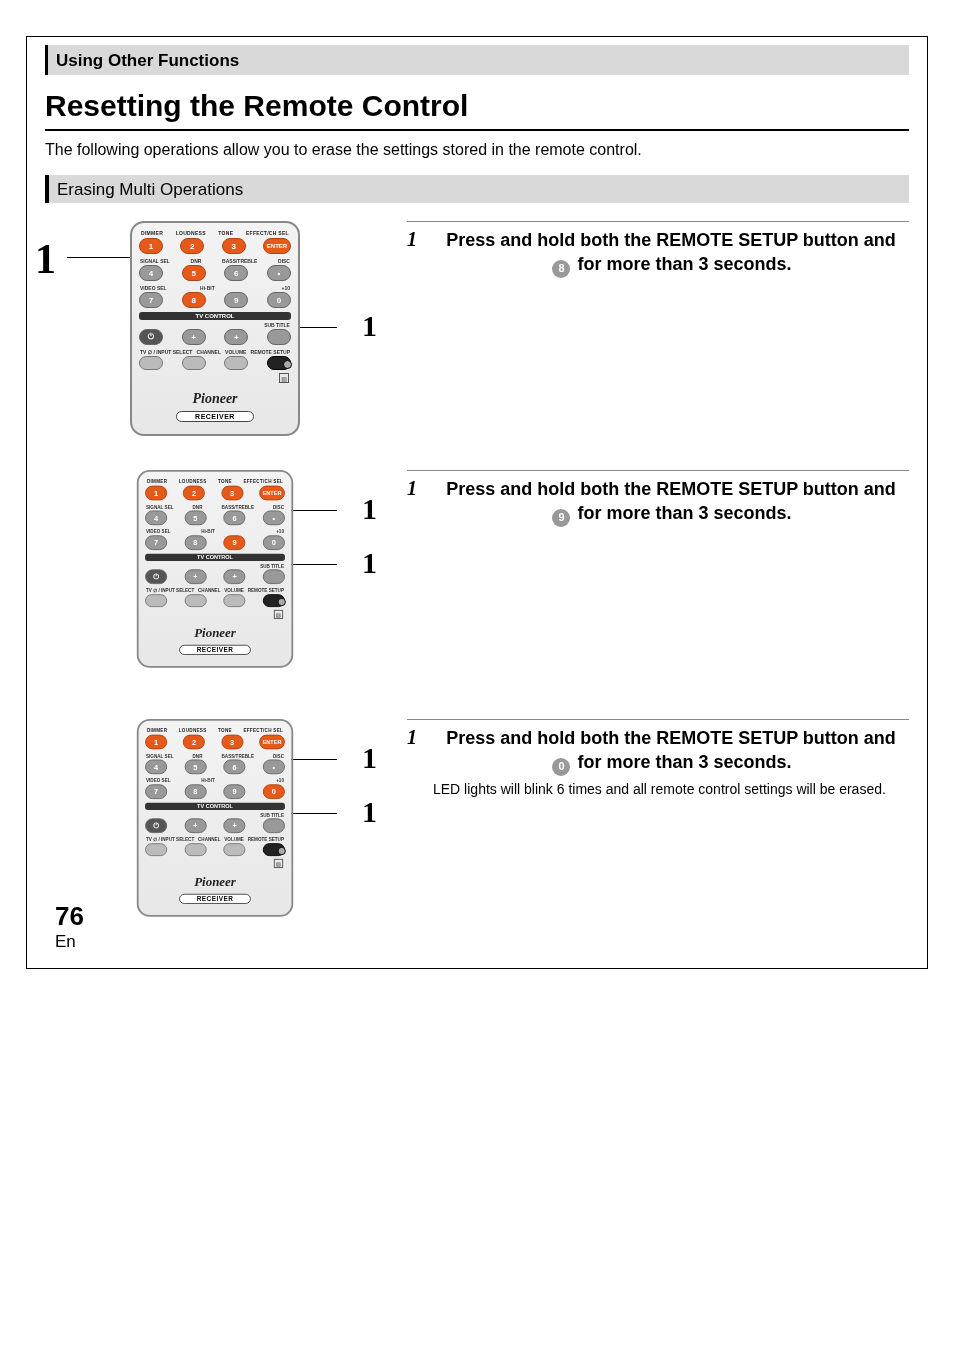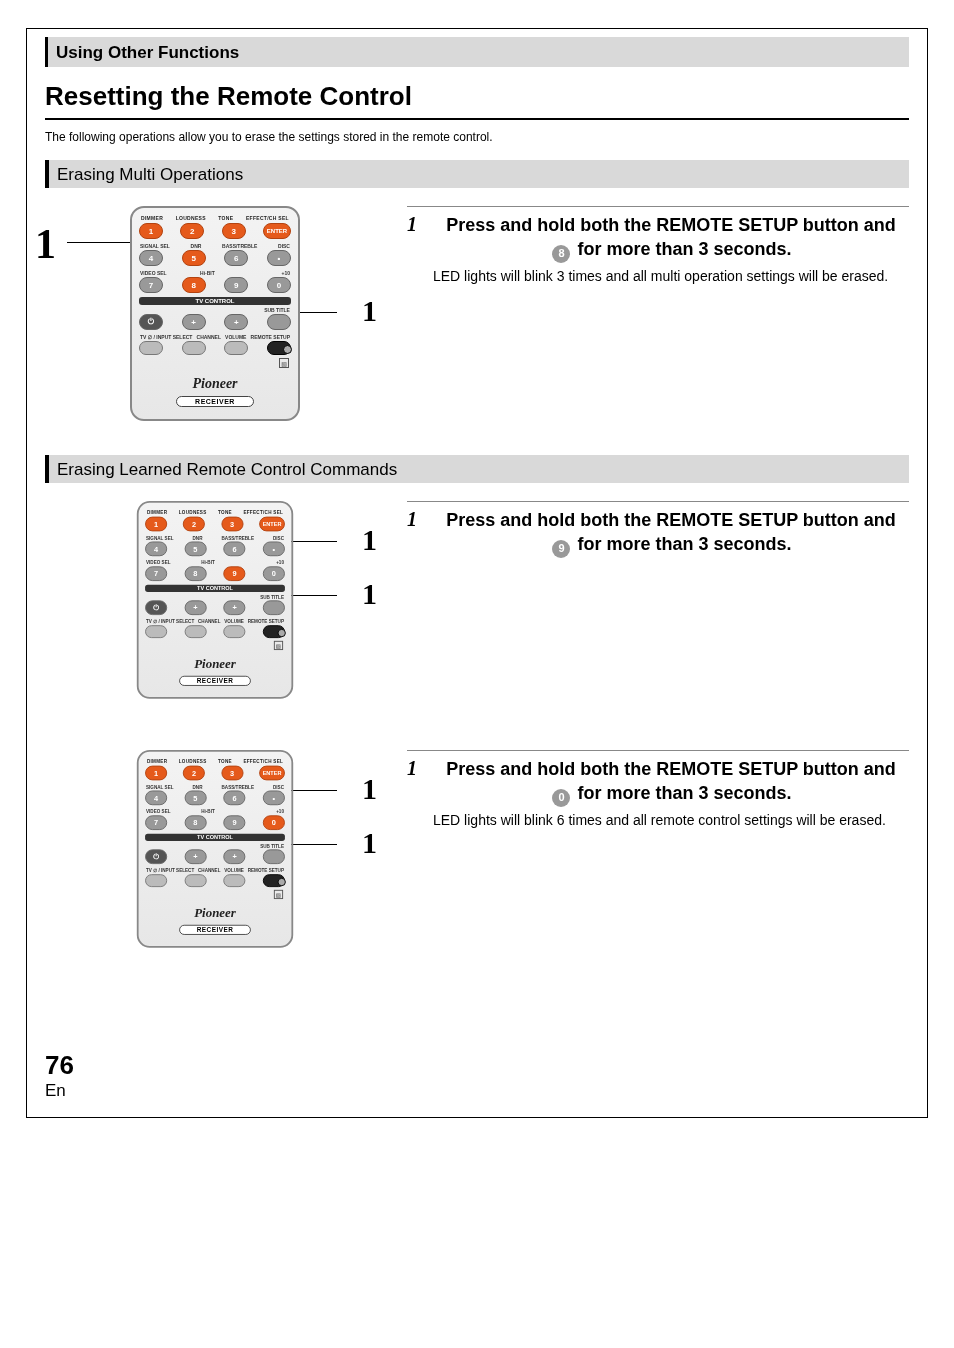--- a/index.html
+++ b/index.html
@@ -6,42 +6,42 @@
   body {
     background: #fff;
     font-family: Arial, Helvetica, sans-serif;
     color: #000;
     width: 954px;
     height: 1348px;
     position: relative;
   }
   .page {
     border: 1px solid #000;
-    margin: 28px 26px 0 26px;
-    height: 1090px;
+    margin: 36px 26px 0 26px;
+    height: 933px;
     padding: 0 18px 2px 18px;
     position: relative;
   }
 
   .chapter-band {
     background: #d9d9d9;
     border-left: 3px solid #000;
     padding: 6px 8px 4px 8px;
     margin-top: 8px;
   }
   .chapter-band .txt { font-weight: bold; font-size: 17px; }
 
   h1.main-title {
-    font-size: 26px;
+    font-size: 30px;
     font-weight: bold;
     margin: 14px 0 6px 0;
     padding-bottom: 6px;
     border-bottom: 2px solid #000;
   }
-  .intro { font-size: 12px; margin: 10px 0 16px 0; }
+  .intro { font-size: 16px; margin: 10px 0 16px 0; }
 
   .sub-band {
     background: #d9d9d9;
     border-left: 4px solid #000;
     padding: 5px 8px 3px 8px;
     margin-top: 14px;
     margin-bottom: 18px;
   }
   .sub-band .txt { font-weight: normal; font-size: 17px; }
 
@@ -152,21 +152,21 @@
   .instr-title { font-weight: bold; font-size: 18px; line-height: 1.35; text-align: center; }
   .keycircle {
     display:inline-flex; align-items:center; justify-content:center;
     width:18px; height:18px; border-radius:50%;
     background:#999; color:#fff; font-size:11px; font-weight:bold;
     vertical-align:-2px; margin:0 2px;
   }
   .instr-body { font-size:14px; margin:4px 0 0 26px; line-height:1.4; }
 
   
-  .pagefoot { position:absolute; left:18px; bottom:16px; }
+  .pagefoot { position:absolute; left:28px; bottom:16px; }
   .pagefoot .num { font-size:26px; font-weight:bold; }
   .pagefoot .lang { font-size:17px; }
 
 </style>
 </head>
 <body>
 
 <div class="page">
 
   <div class="chapter-band">
@@ -255,27 +255,23 @@
     </div>
 
     <div class="instr-col">
       <hr>
       <div class="instr-head">
         <span class="stepnum">1</span>
         <span class="instr-title">
           <span>Press and hold both the REMOTE SETUP button and </span><span class="keycircle">8</span><span> for more than 3 seconds.</span>
         </span>
       </div>
-      <div class="instr-body">LED lights will blink 3 times and all multi operation settings will be erased.</div>
-    </div>
-  </div>
-
-  <div class="sub-band">
-    <span class="txt">Erasing Learned Remote Control Commands</span>
-  </div>
+    </div>
+  </div>
+
   <div class="section-block">
     <div class="remote-col">
       <span class="callout" style="right:8px; top:22px;">1</span>
       <div class="hline" style="left:238px; top:40px; width:54px;"></div>
       <span class="callout" style="right:8px; top:76px;">1</span>
       <div class="hline" style="left:238px; top:94px; width:54px;"></div>
 
       <div class="remote-body" style="transform:scale(.92); transform-origin:top center;">
         <div class="labels-row">
             <span>DIMMER</span>

